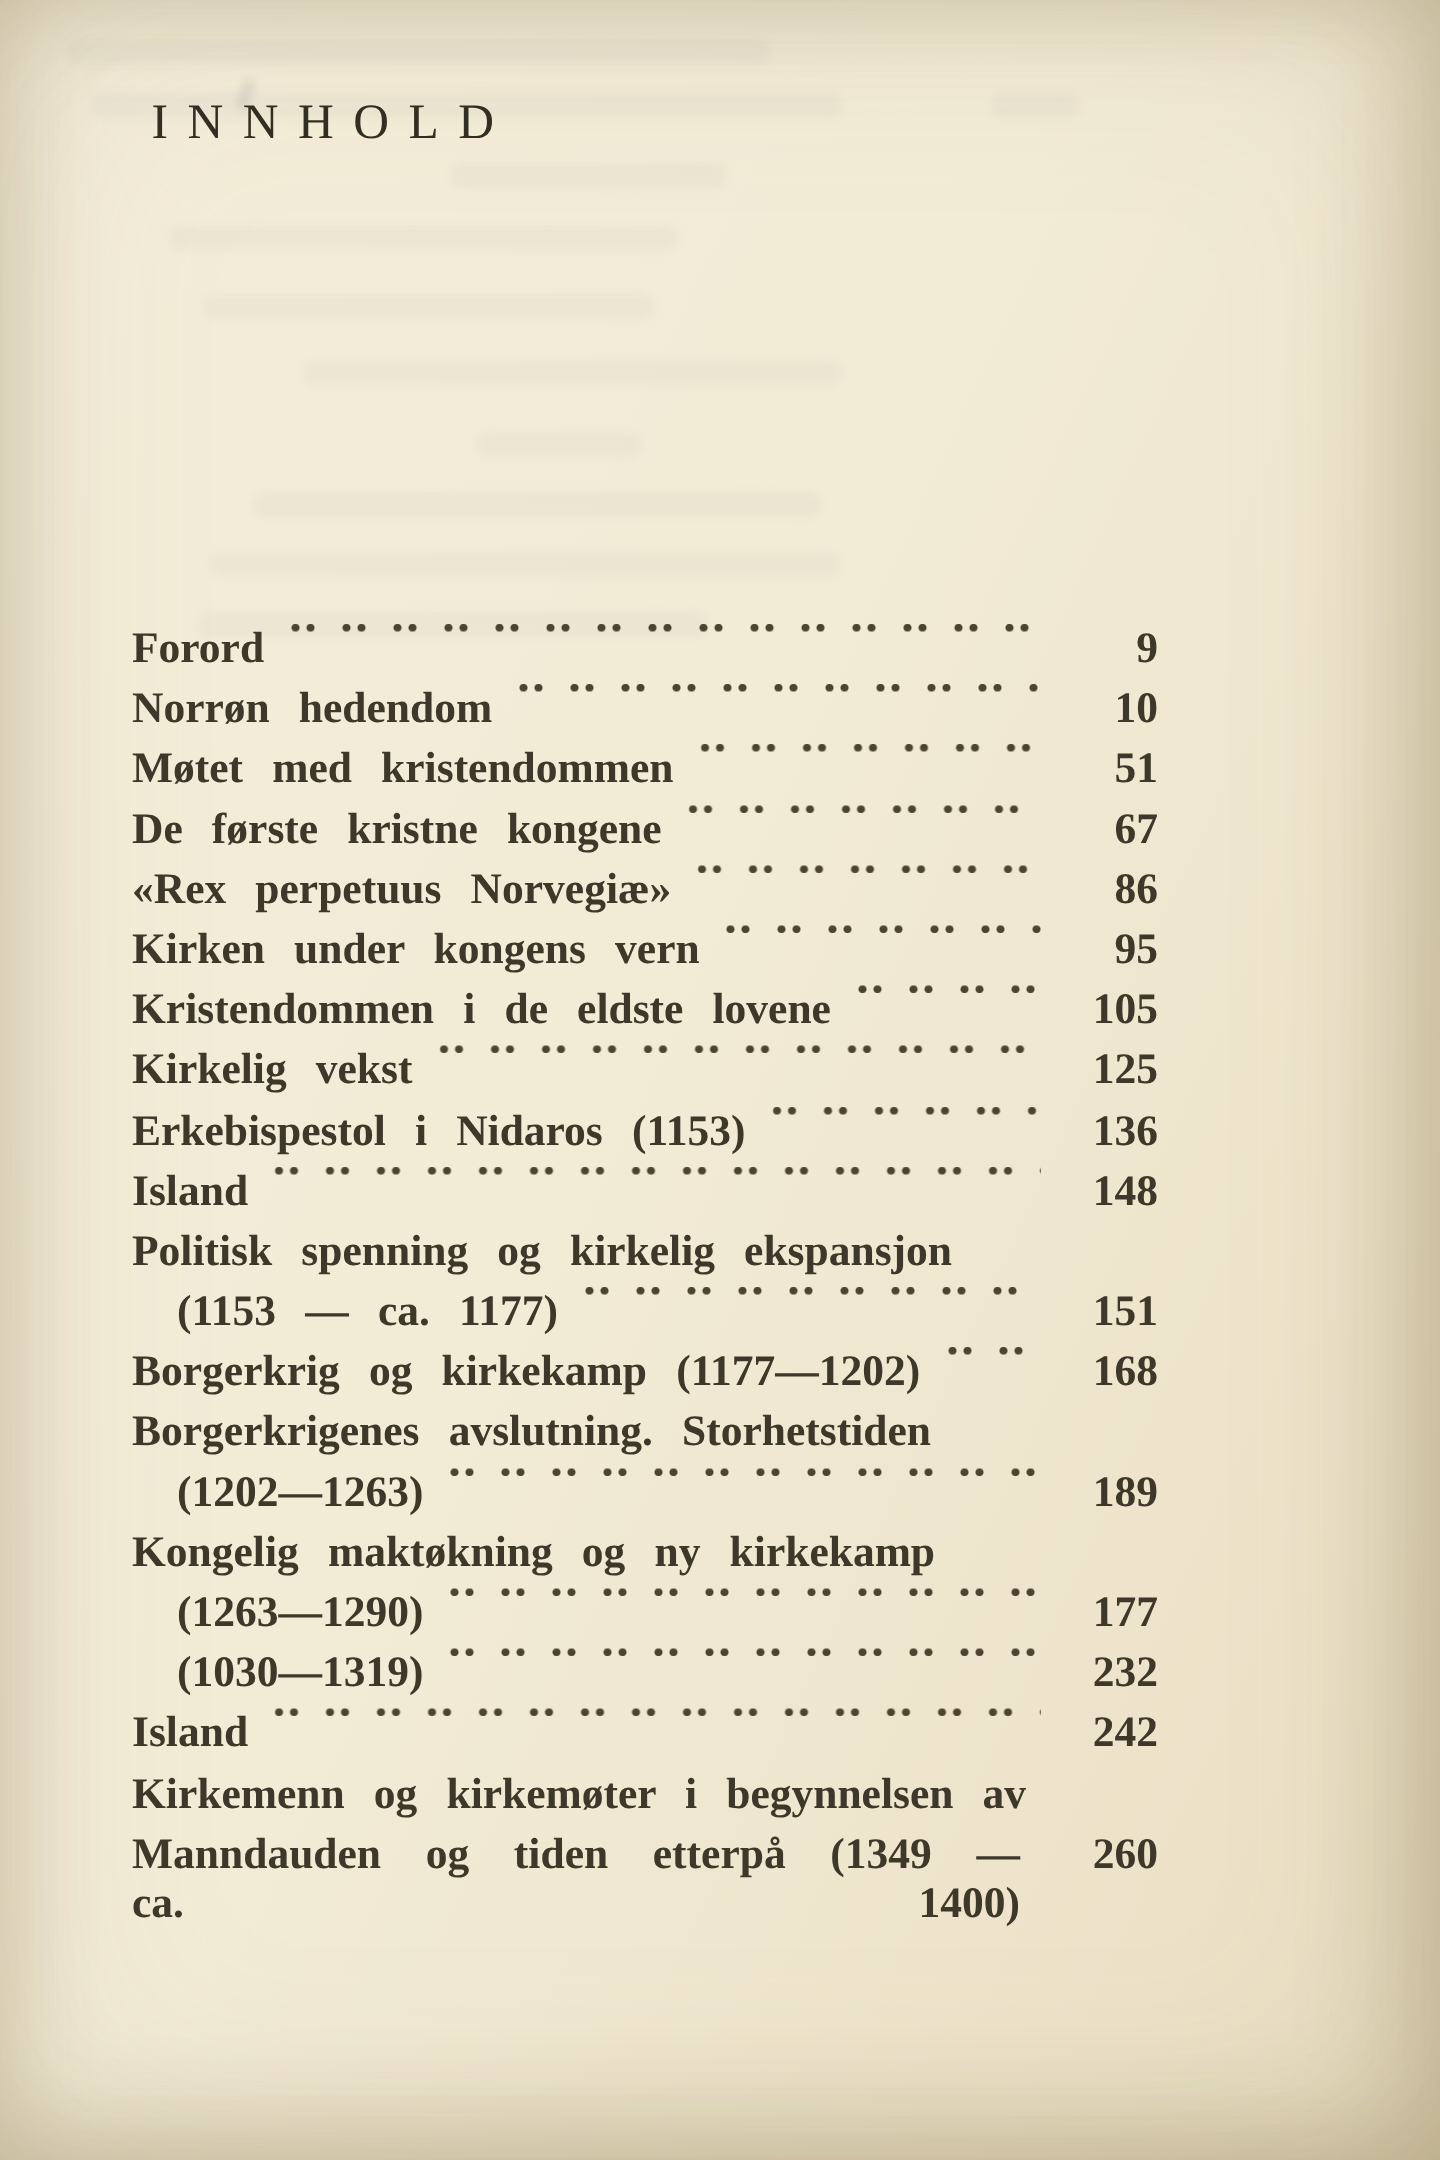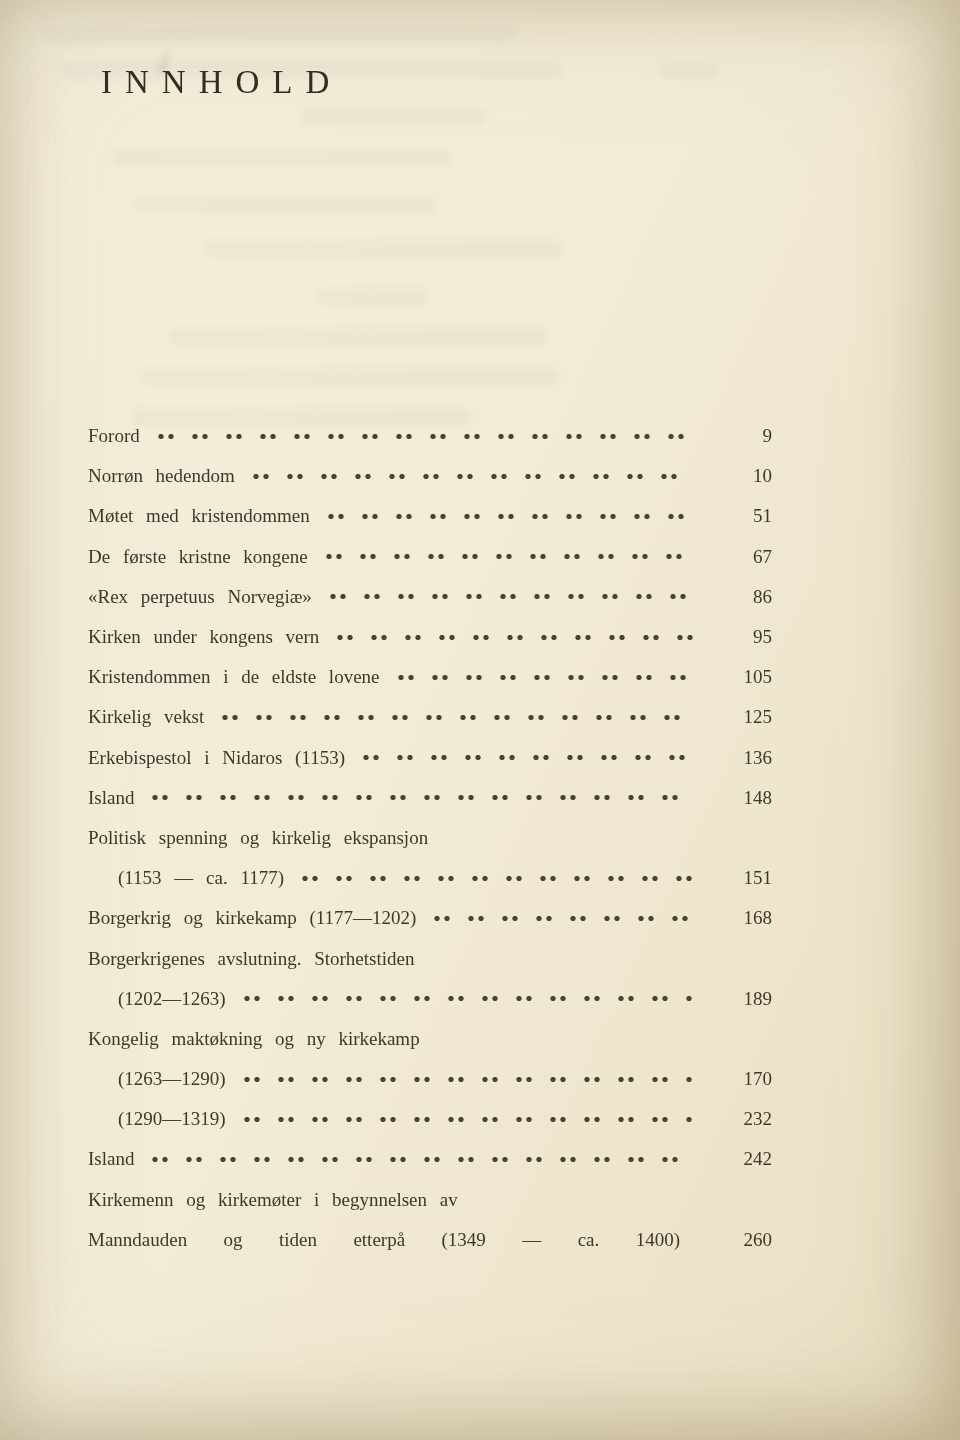--- a/index.html
+++ b/index.html
@@ -47,25 +47,26 @@
     text-indent: 13px;
     color: #332e22;
     font-weight: 500;
   }
   .toc {
     position: absolute;
     left: 88px; top: 416px; width: 684px;
   }
   .line {
     display: flex;
-    align-items: center;
+    align-items: flex-start;
     height: 40.2px;
-    font-size: 19px;
+    font-size: 29px;
     word-spacing: 0.42em;
     white-space: nowrap;
+    font-weight: bold;
   }
   .label.indent { padding-left: 30px; }
   .label.stretch {
     flex: 1 1 auto;
     text-align: justify;
     text-align-last: justify;
     padding-right: 26px;
     white-space: normal;
   }
   .dots {
@@ -177,24 +178,24 @@
         <span class="label indent">(1202—1263)</span>
         <span class="dots"></span>
         <span class="num">189</span>
       </div>
       <div class="line">
         <span class="label">Kongelig maktøkning og ny kirkekamp</span>
       </div>
       <div class="line">
         <span class="label indent">(1263—1290)</span>
         <span class="dots"></span>
-        <span class="num">170</span>
-      </div>
-      <div class="line">
-        <span class="label indent">(1290—1319)</span>
+        <span class="num">177</span>
+      </div>
+      <div class="line">
+        <span class="label indent">(1030—1319)</span>
         <span class="dots"></span>
         <span class="num">232</span>
       </div>
       <div class="line">
         <span class="label">Island</span>
         <span class="dots"></span>
         <span class="num">242</span>
       </div>
       <div class="line">
         <span class="label">Kirkemenn og kirkemøter i begynnelsen av</span>

